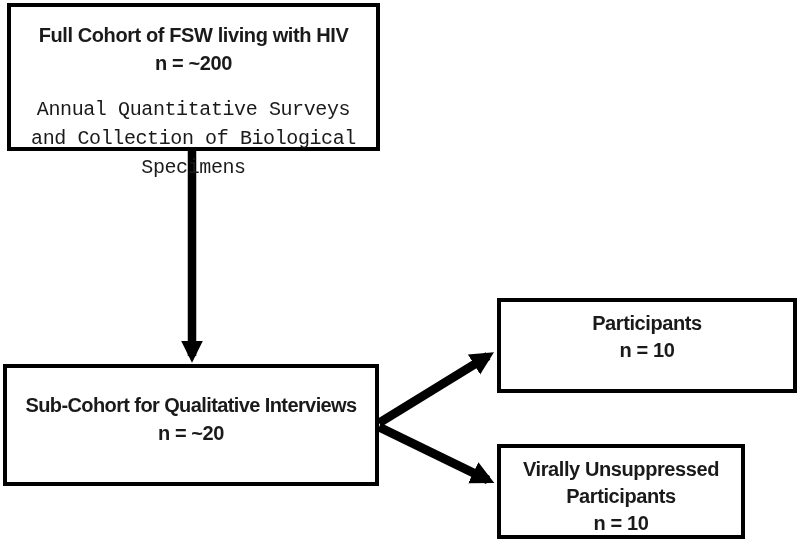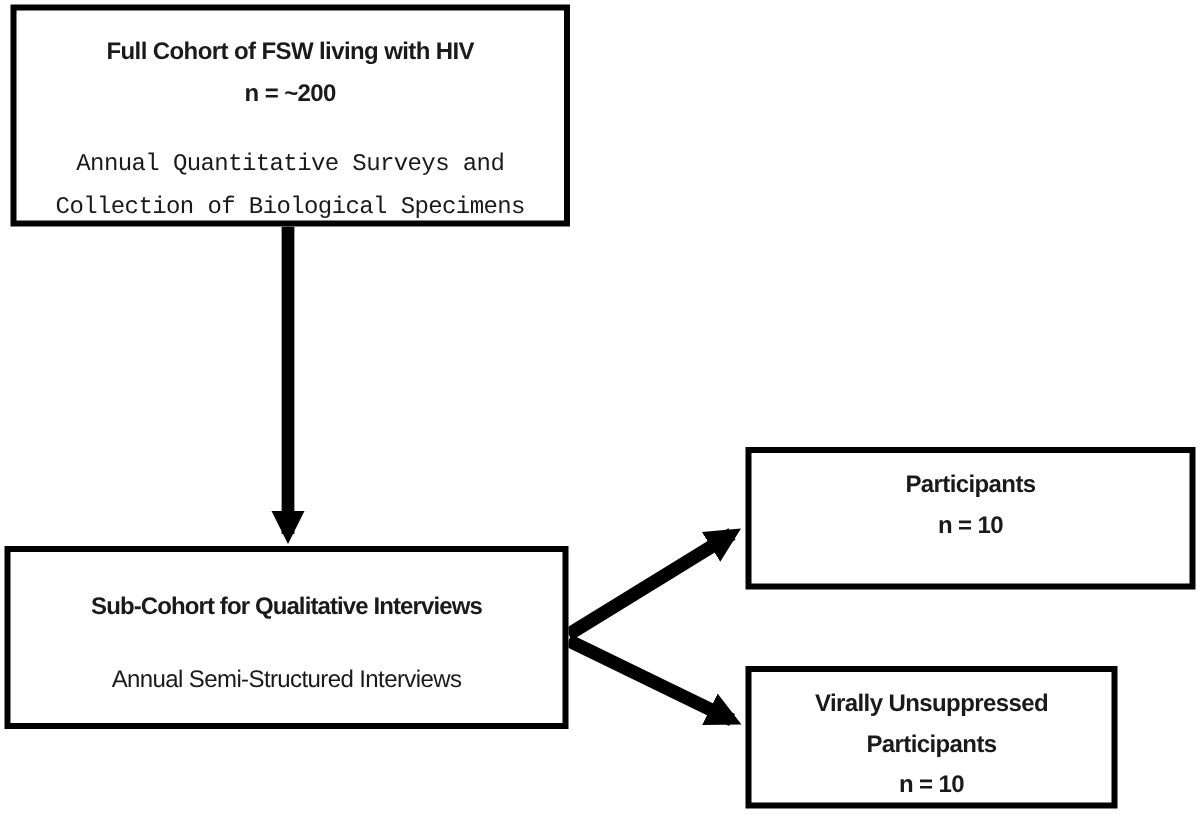--- a/index.html
+++ b/index.html
@@ -21,21 +21,21 @@
     background: var(--background);
     overflow: hidden;
   }
   .box {
     position: absolute;
     border: 4px solid var(--border);
     background: var(--background);
     text-align: center;
   }
   .box .line {
-    font-size: 16px;
+    font-size: 20px;
     line-height: 28px;
     letter-spacing: -0.4px;
     white-space: nowrap;
   }
   .box .bold { font-weight: bold; }
   .box .desc {
     font-weight: normal;
     white-space: normal;
     line-height: 29px;
     margin: 0 auto;
@@ -81,22 +81,22 @@
 
   <div class="box box-full-cohort">
     <div class="line bold title">Full Cohort of FSW living with HIV</div>
     <div class="line bold">n = ~200</div>
     <div class="spacer"></div>
     <div class="line desc">Annual Quantitative Surveys and Collection of Biological Specimens</div>
   </div>
 
   <div class="box box-sub-cohort">
     <div class="line bold title">Sub-Cohort for Qualitative Interviews</div>
+    <div class="line bold">n = ~20</div>
     <div class="spacer"></div>
-    <div class="line desc">Annual Semi-Structured Interviews</div>
   </div>
 
   <div class="box box-suppressed">
     <div class="line bold">Participants</div>
     <div class="line bold">n = 10</div>
   </div>
 
   <div class="box box-unsuppressed">
     <div class="line bold">Virally Unsuppressed</div>
     <div class="line bold">Participants</div>

